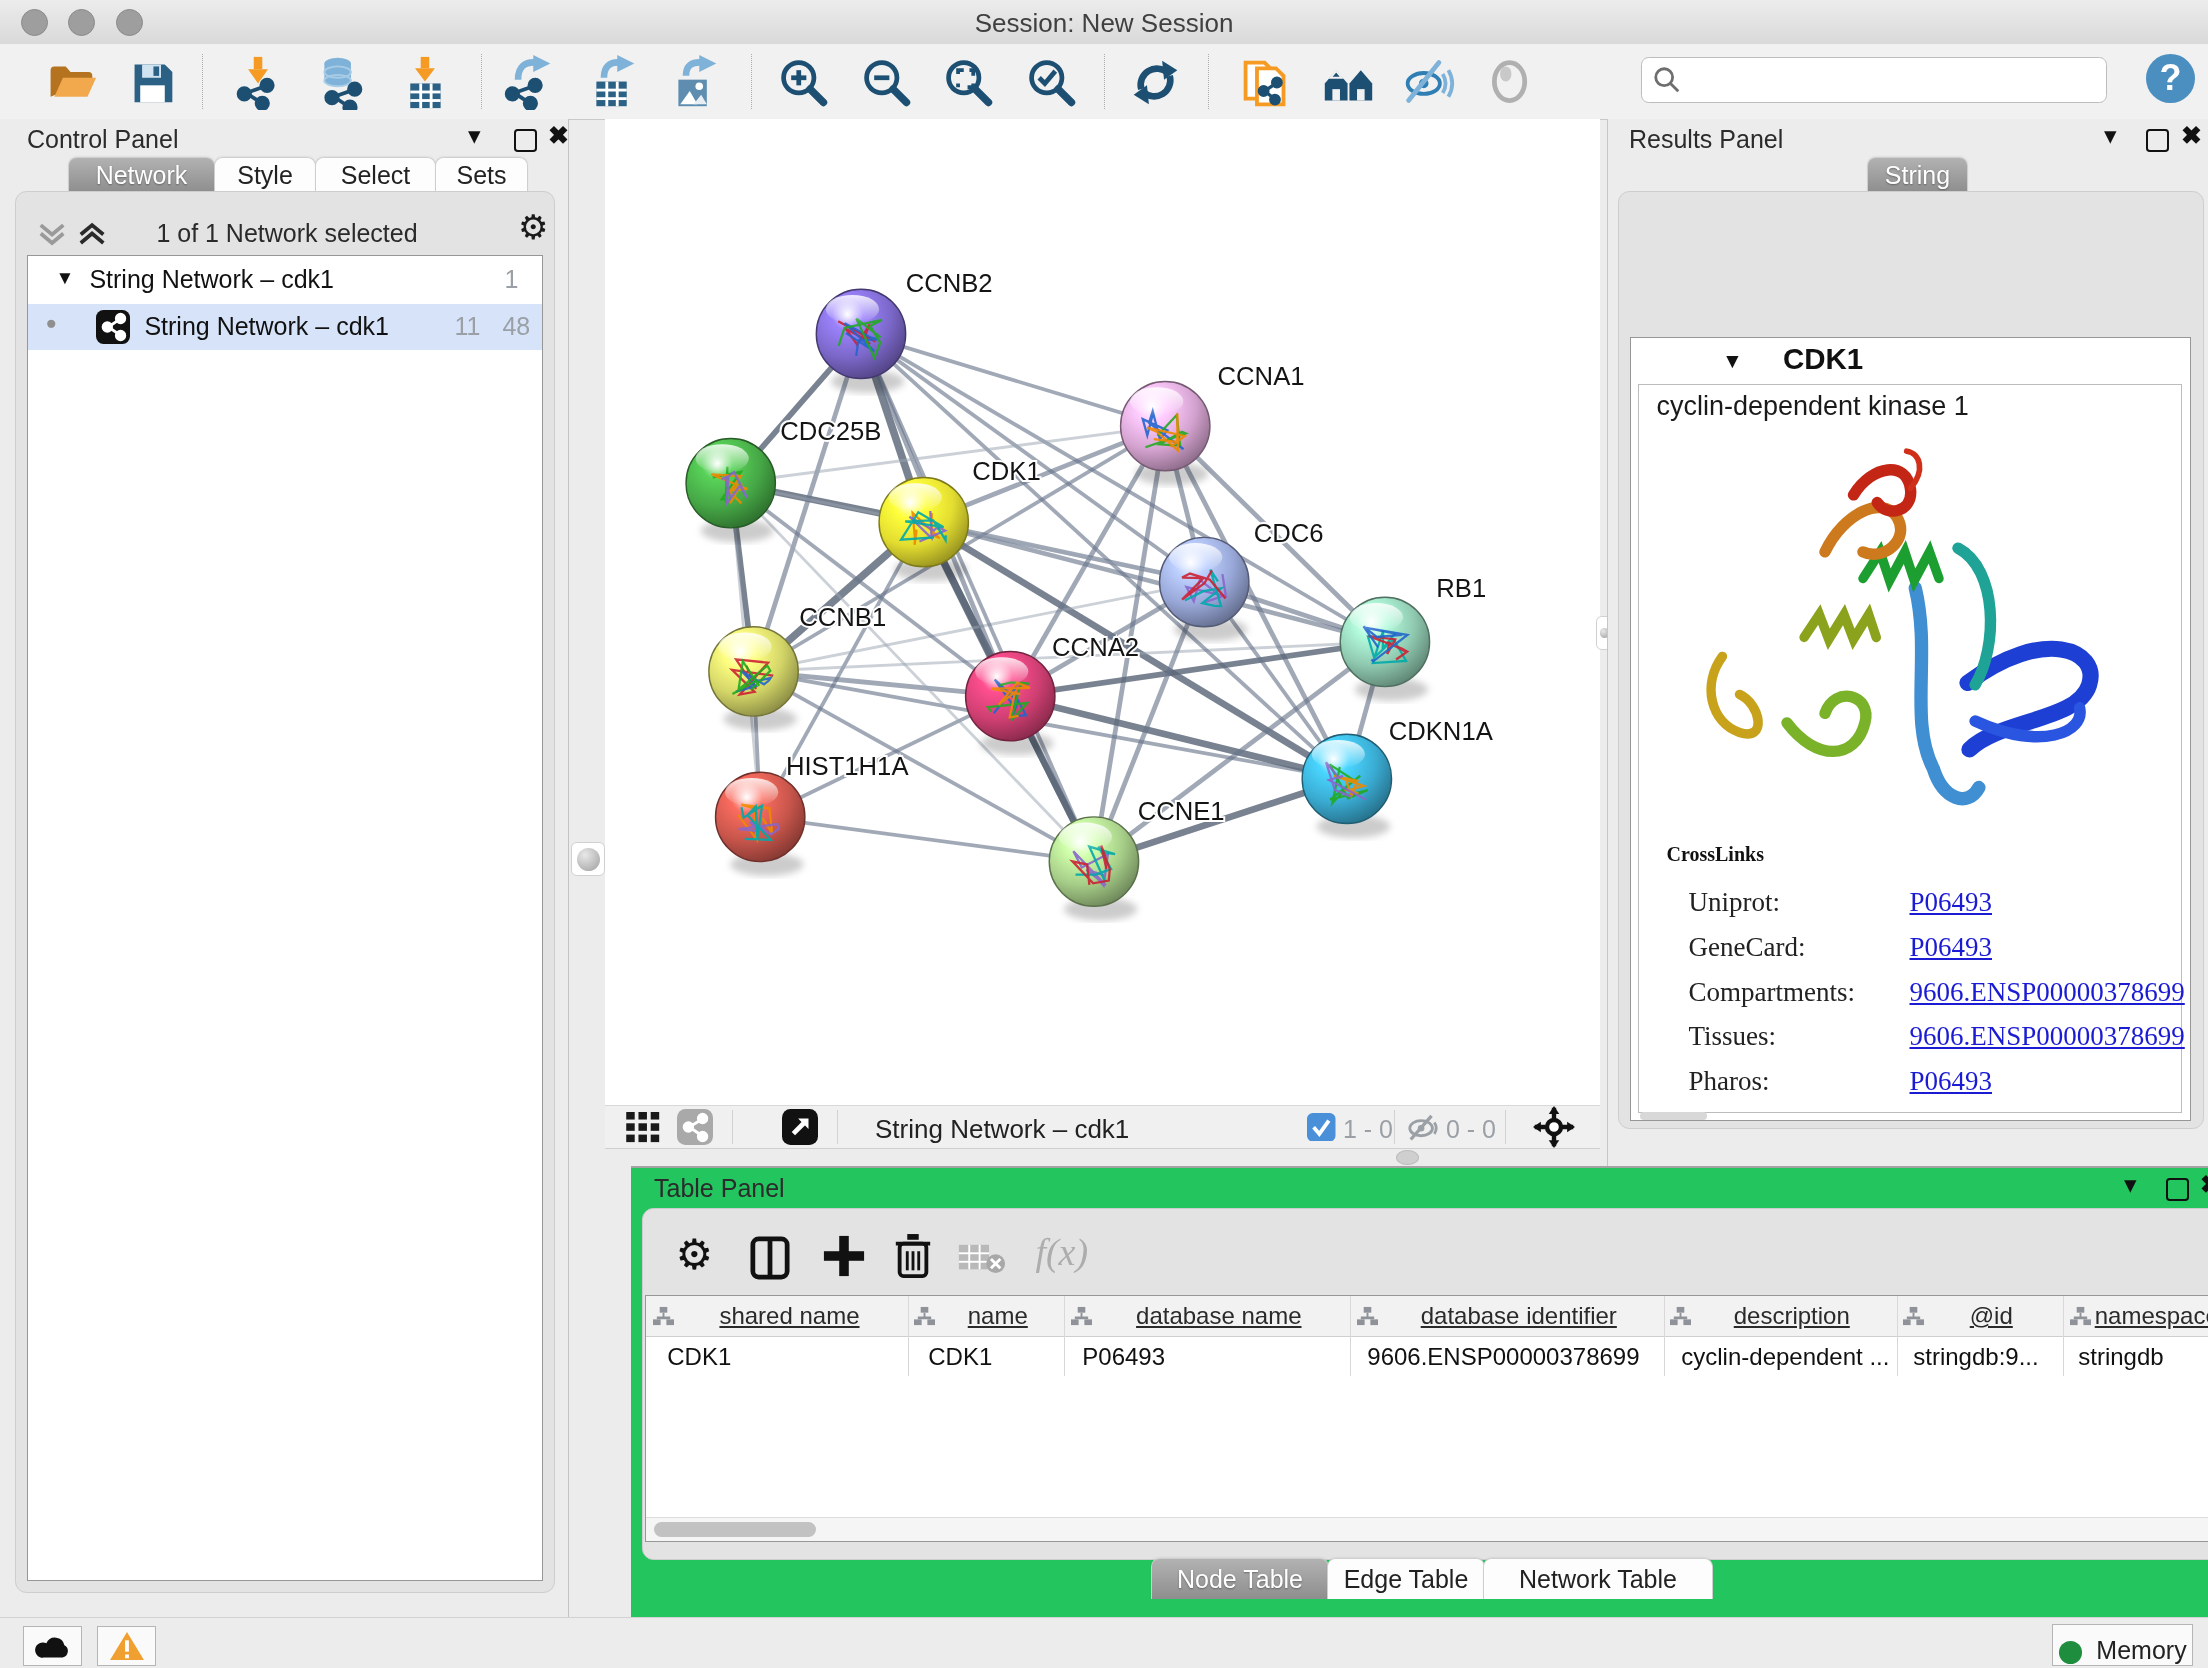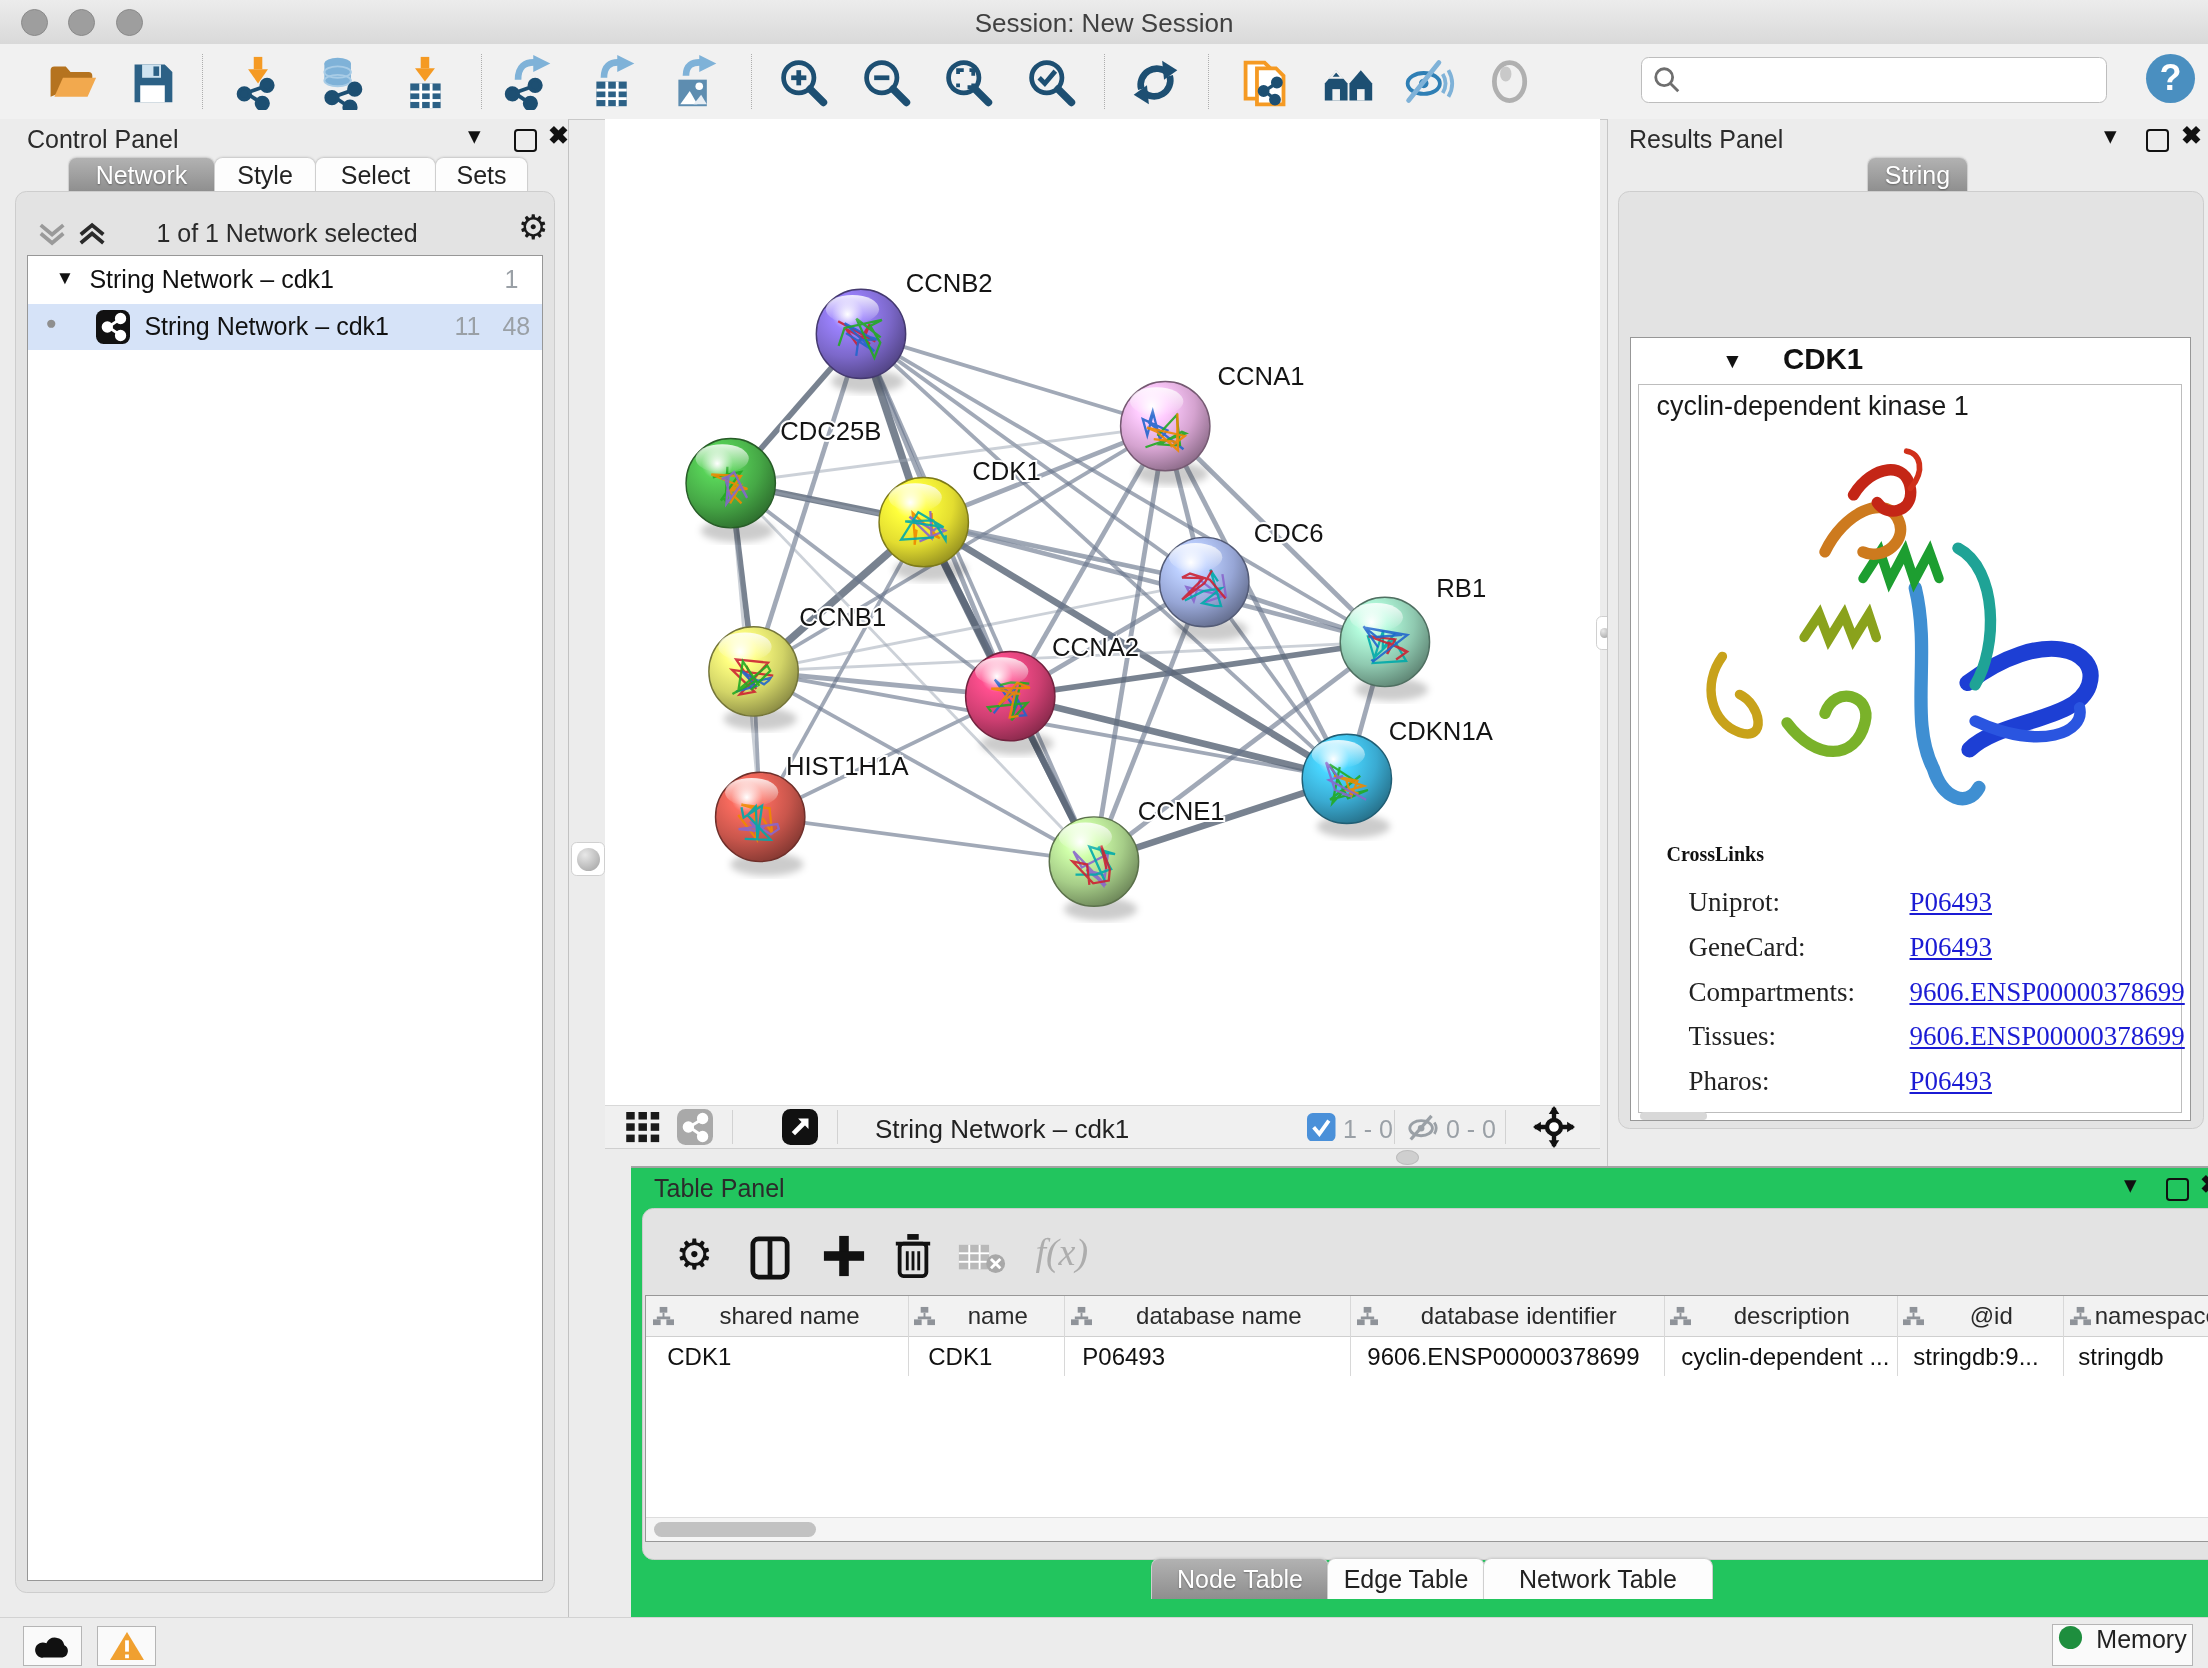--- a/index.html
+++ b/index.html
@@ -40,28 +40,28 @@
           border-top:1px solid #d8d8d8;border-bottom:1px solid #cfcfcf;}
   .nbsep{top:3.8px;width:0;height:34px;border-left:1px solid #d2d2d2;}
   
   #res{left:1607px;top:119px;width:601px;height:1047px;background:#ececec;border-left:1px solid #c6c6c6;}
   .serif{font-family:"Liberation Serif",serif;}
   .link{color:#1b1bd4;text-decoration:underline;}
   
   #tablepanel{left:631px;top:1166px;width:1604px;height:451px;background:#22c55e;border-top:2px solid #a3a3a3;}
   .colsep{top:0;width:0;height:80px;border-left:1.9px solid #d8d8d8;}
   .hcell{display:flex;align-items:center;font-size:24px;color:#2a2a2a;}
-  .hcell .lbl{margin:17px auto;}
+  .hcell .lbl{margin:17px auto;text-decoration:underline;}
   .dcell{font-size:24px;color:#111;}
   
   #statusbar{left:0;top:1617px;width:2208px;height:51px;background:#ececec;border-top:1px solid #d2d2d2;}
   .sbtn{top:7.6px;width:57px;height:38px;background:#fafafa;border:1.9px solid #b5b5b5;
         display:flex;align-items:center;justify-content:center;}
   #membtn{left:2052px;top:5.7px;width:139px;height:40px;background:#fafafa;border:1.9px solid #b5b5b5;
-        display:flex;align-items:flex-start;justify-content:center;gap:13px;font-size:25px;}
+        display:flex;align-items:flex-end;justify-content:center;gap:13px;font-size:25px;}
   .splitdot{background:#fff;border:1px solid #d0d0d0;border-radius:5.7px;display:flex;align-items:center;justify-content:center;}
   .splitdot i{display:block;border-radius:50%;background:radial-gradient(circle at 35% 30%,#e8e8e8,#9f9f9f);}
 </style>
 </head>
 <body>
 
 <div id="root">
 
   <div id="titlebar" class="abs">
     <span class="abs tl" style="left:21px"></span>

